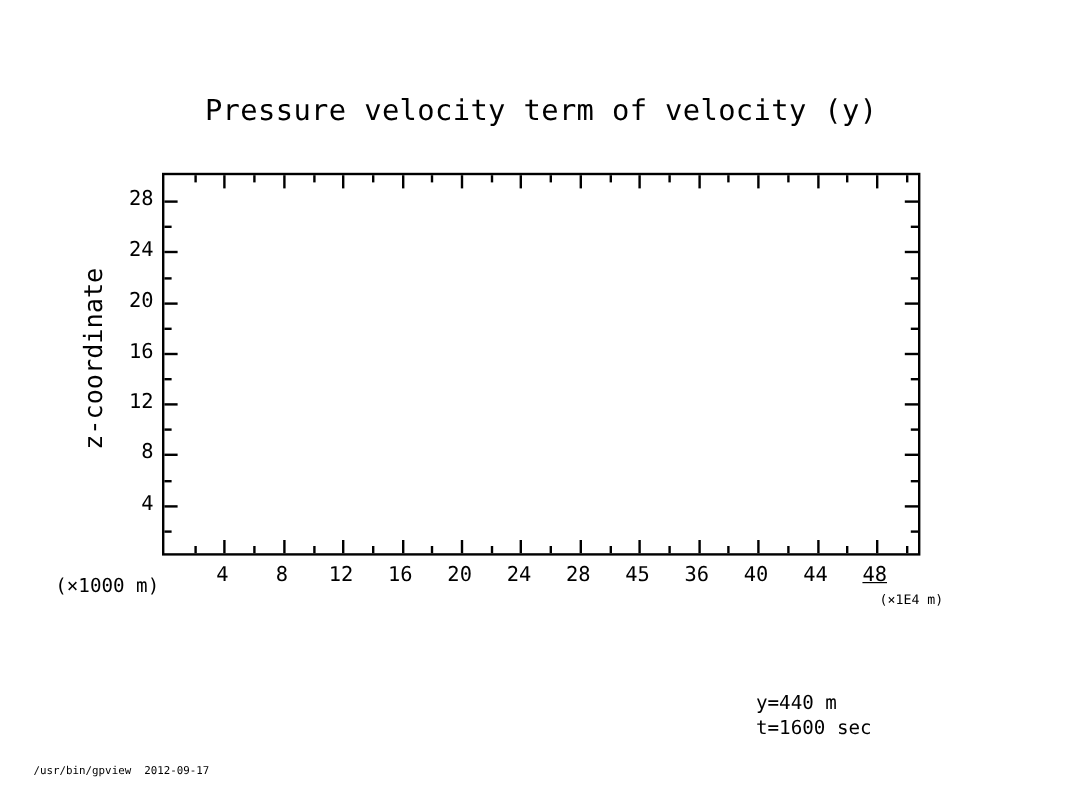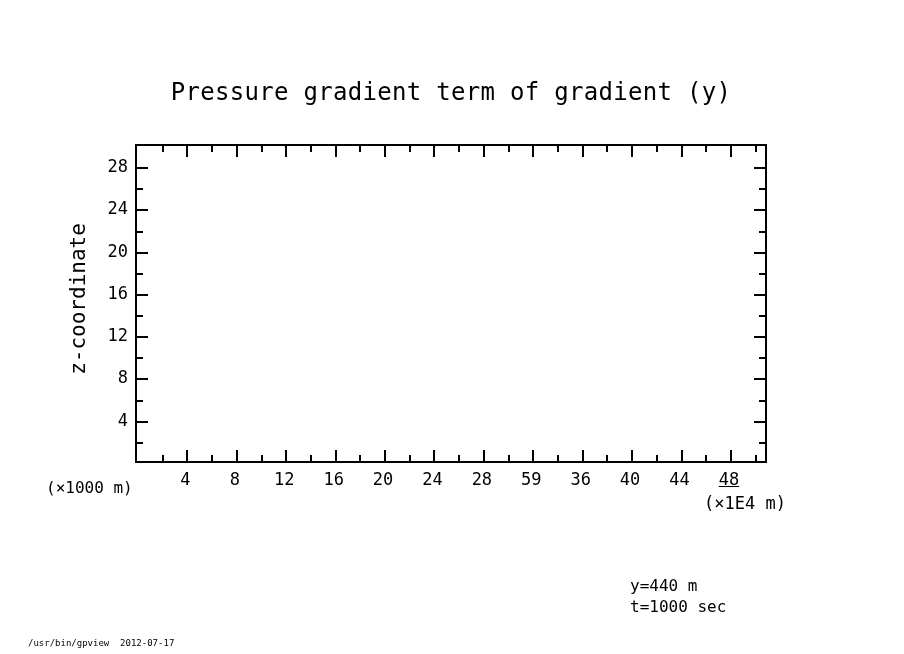--- a/index.html
+++ b/index.html
@@ -21,59 +21,59 @@
   .tick-label-x{position:absolute;font-size:17px;transform:translateX(-50%);top:469px;}
   .tick-label-y{position:absolute;font-size:17px;left:58px;width:70px;text-align:right;line-height:20px;}
   #y-axis-title{
     left:78px;top:299px;font-size:21px;
     transform:translate(-50%,-50%) rotate(-90deg);
   }
   #x-axis-title{
     left:135px;top:518px;width:632px;text-align:center;font-size:21px;
   }
   #y-axis-unit{left:46px;top:478px;font-size:16px;}
-  #x-axis-unit{top:493px;left:600px;width:186px;text-align:right;font-size:17px;}
+  #x-axis-unit{top:493px;left:600px;width:186px;text-align:right;font-size:11px;}
   #field-note{left:306px;top:568px;font-size:17px;}
   #slice-line-1{left:630px;top:576px;font-size:16px;}
   #slice-line-2{left:630px;top:597px;font-size:16px;}
   #footer-left{left:28px;top:638px;font-size:9px;}
   #footer-right{top:638px;left:400px;width:453px;text-align:right;font-size:9px;}
 </style>
 </head>
 <body>
 
 <div id="screen">
 
-  <div class="abs" id="plot-title">Pressure gradient term of gradient (y)</div>
+  <div class="abs" id="plot-title">Pressure velocity term of velocity (y)</div>
 
   <div class="abs" id="plot-frame"><div class="tick" style="left: 25px; bottom: 0px; width: 2px; height: 6px;"></div><div class="tick" style="left: 25px; top: 0px; width: 2px; height: 6px;"></div><div class="tick" style="left: 74px; bottom: 0px; width: 2px; height: 6px;"></div><div class="tick" style="left: 74px; top: 0px; width: 2px; height: 6px;"></div><div class="tick" style="left: 124px; bottom: 0px; width: 2px; height: 6px;"></div><div class="tick" style="left: 124px; top: 0px; width: 2px; height: 6px;"></div><div class="tick" style="left: 173px; bottom: 0px; width: 2px; height: 6px;"></div><div class="tick" style="left: 173px; top: 0px; width: 2px; height: 6px;"></div><div class="tick" style="left: 222px; bottom: 0px; width: 2px; height: 6px;"></div><div class="tick" style="left: 222px; top: 0px; width: 2px; height: 6px;"></div><div class="tick" style="left: 272px; bottom: 0px; width: 2px; height: 6px;"></div><div class="tick" style="left: 272px; top: 0px; width: 2px; height: 6px;"></div><div class="tick" style="left: 321px; bottom: 0px; width: 2px; height: 6px;"></div><div class="tick" style="left: 321px; top: 0px; width: 2px; height: 6px;"></div><div class="tick" style="left: 371px; bottom: 0px; width: 2px; height: 6px;"></div><div class="tick" style="left: 371px; top: 0px; width: 2px; height: 6px;"></div><div class="tick" style="left: 420px; bottom: 0px; width: 2px; height: 6px;"></div><div class="tick" style="left: 420px; top: 0px; width: 2px; height: 6px;"></div><div class="tick" style="left: 469px; bottom: 0px; width: 2px; height: 6px;"></div><div class="tick" style="left: 469px; top: 0px; width: 2px; height: 6px;"></div><div class="tick" style="left: 519px; bottom: 0px; width: 2px; height: 6px;"></div><div class="tick" style="left: 519px; top: 0px; width: 2px; height: 6px;"></div><div class="tick" style="left: 568px; bottom: 0px; width: 2px; height: 6px;"></div><div class="tick" style="left: 568px; top: 0px; width: 2px; height: 6px;"></div><div class="tick" style="left: 618px; bottom: 0px; width: 2px; height: 6px;"></div><div class="tick" style="left: 618px; top: 0px; width: 2px; height: 6px;"></div><div class="tick" style="top: 296px; left: 0px; height: 2px; width: 6px;"></div><div class="tick" style="top: 296px; right: 0px; height: 2px; width: 6px;"></div><div class="tick" style="top: 254px; left: 0px; height: 2px; width: 6px;"></div><div class="tick" style="top: 254px; right: 0px; height: 2px; width: 6px;"></div><div class="tick" style="top: 211px; left: 0px; height: 2px; width: 6px;"></div><div class="tick" style="top: 211px; right: 0px; height: 2px; width: 6px;"></div><div class="tick" style="top: 169px; left: 0px; height: 2px; width: 6px;"></div><div class="tick" style="top: 169px; right: 0px; height: 2px; width: 6px;"></div><div class="tick" style="top: 127px; left: 0px; height: 2px; width: 6px;"></div><div class="tick" style="top: 127px; right: 0px; height: 2px; width: 6px;"></div><div class="tick" style="top: 85px; left: 0px; height: 2px; width: 6px;"></div><div class="tick" style="top: 85px; right: 0px; height: 2px; width: 6px;"></div><div class="tick" style="top: 42px; left: 0px; height: 2px; width: 6px;"></div><div class="tick" style="top: 42px; right: 0px; height: 2px; width: 6px;"></div><div class="tick" style="left: 49px; bottom: 0px; width: 2px; height: 11px;"></div><div class="tick" style="left: 49px; top: 0px; width: 2px; height: 11px;"></div><div class="tick" style="left: 99px; bottom: 0px; width: 2px; height: 11px;"></div><div class="tick" style="left: 99px; top: 0px; width: 2px; height: 11px;"></div><div class="tick" style="left: 148px; bottom: 0px; width: 2px; height: 11px;"></div><div class="tick" style="left: 148px; top: 0px; width: 2px; height: 11px;"></div><div class="tick" style="left: 198px; bottom: 0px; width: 2px; height: 11px;"></div><div class="tick" style="left: 198px; top: 0px; width: 2px; height: 11px;"></div><div class="tick" style="left: 247px; bottom: 0px; width: 2px; height: 11px;"></div><div class="tick" style="left: 247px; top: 0px; width: 2px; height: 11px;"></div><div class="tick" style="left: 296px; bottom: 0px; width: 2px; height: 11px;"></div><div class="tick" style="left: 296px; top: 0px; width: 2px; height: 11px;"></div><div class="tick" style="left: 346px; bottom: 0px; width: 2px; height: 11px;"></div><div class="tick" style="left: 346px; top: 0px; width: 2px; height: 11px;"></div><div class="tick" style="left: 395px; bottom: 0px; width: 2px; height: 11px;"></div><div class="tick" style="left: 395px; top: 0px; width: 2px; height: 11px;"></div><div class="tick" style="left: 445px; bottom: 0px; width: 2px; height: 11px;"></div><div class="tick" style="left: 445px; top: 0px; width: 2px; height: 11px;"></div><div class="tick" style="left: 494px; bottom: 0px; width: 2px; height: 11px;"></div><div class="tick" style="left: 494px; top: 0px; width: 2px; height: 11px;"></div><div class="tick" style="left: 544px; bottom: 0px; width: 2px; height: 11px;"></div><div class="tick" style="left: 544px; top: 0px; width: 2px; height: 11px;"></div><div class="tick" style="left: 593px; bottom: 0px; width: 2px; height: 11px;"></div><div class="tick" style="left: 593px; top: 0px; width: 2px; height: 11px;"></div><div class="tick" style="top: 275px; left: 0px; height: 2px; width: 11px;"></div><div class="tick" style="top: 275px; right: 0px; height: 2px; width: 11px;"></div><div class="tick" style="top: 232px; left: 0px; height: 2px; width: 11px;"></div><div class="tick" style="top: 232px; right: 0px; height: 2px; width: 11px;"></div><div class="tick" style="top: 190px; left: 0px; height: 2px; width: 11px;"></div><div class="tick" style="top: 190px; right: 0px; height: 2px; width: 11px;"></div><div class="tick" style="top: 148px; left: 0px; height: 2px; width: 11px;"></div><div class="tick" style="top: 148px; right: 0px; height: 2px; width: 11px;"></div><div class="tick" style="top: 106px; left: 0px; height: 2px; width: 11px;"></div><div class="tick" style="top: 106px; right: 0px; height: 2px; width: 11px;"></div><div class="tick" style="top: 63px; left: 0px; height: 2px; width: 11px;"></div><div class="tick" style="top: 63px; right: 0px; height: 2px; width: 11px;"></div><div class="tick" style="top: 21px; left: 0px; height: 2px; width: 11px;"></div><div class="tick" style="top: 21px; right: 0px; height: 2px; width: 11px;"></div></div>
 
   <div class="abs" id="y-axis-title">z-coordinate</div>
 
 
   <div class="abs" id="y-axis-unit">(×1000 m)</div>
 
   <div class="abs" id="x-axis-unit">(×1E4 m)</div>
 
 
   <div class="abs" id="slice-line-1">y=440 m</div>
 
-  <div class="abs" id="slice-line-2">t=1000 sec</div>
+  <div class="abs" id="slice-line-2">t=1600 sec</div>
 
-  <div class="abs" id="footer-left">/usr/bin/gpview  2012-07-17</div>
+  <div class="abs" id="footer-left">/usr/bin/gpview  2012-09-17</div>
 
 
 <div class="tick-label-x" style="left: 185.412px;">4</div>
     <div class="tick-label-x" style="left: 234.824px;">8</div>
     <div class="tick-label-x" style="left: 284.235px;">12</div>
     <div class="tick-label-x" style="left: 333.647px;">16</div>
     <div class="tick-label-x" style="left: 383.059px;">20</div>
     <div class="tick-label-x" style="left: 432.471px;">24</div>
     <div class="tick-label-x" style="left: 481.882px;">28</div>
-    <div class="tick-label-x" style="left: 531.294px;">59</div>
+    <div class="tick-label-x" style="left: 531.294px;">45</div>
     <div class="tick-label-x" style="left: 580.706px;">36</div>
     <div class="tick-label-x" style="left: 630.118px;">40</div>
     <div class="tick-label-x" style="left: 679.529px;">44</div>
     <div class="tick-label-x" style="left: 728.941px; text-decoration: underline;">48</div>
     <div class="tick-label-y" style="top: 409.733px;">4</div>
     <div class="tick-label-y" style="top: 367.467px;">8</div>
     <div class="tick-label-y" style="top: 325.2px;">12</div>
     <div class="tick-label-y" style="top: 282.933px;">16</div>
     <div class="tick-label-y" style="top: 240.667px;">20</div>
     <div class="tick-label-y" style="top: 198.4px;">24</div>

